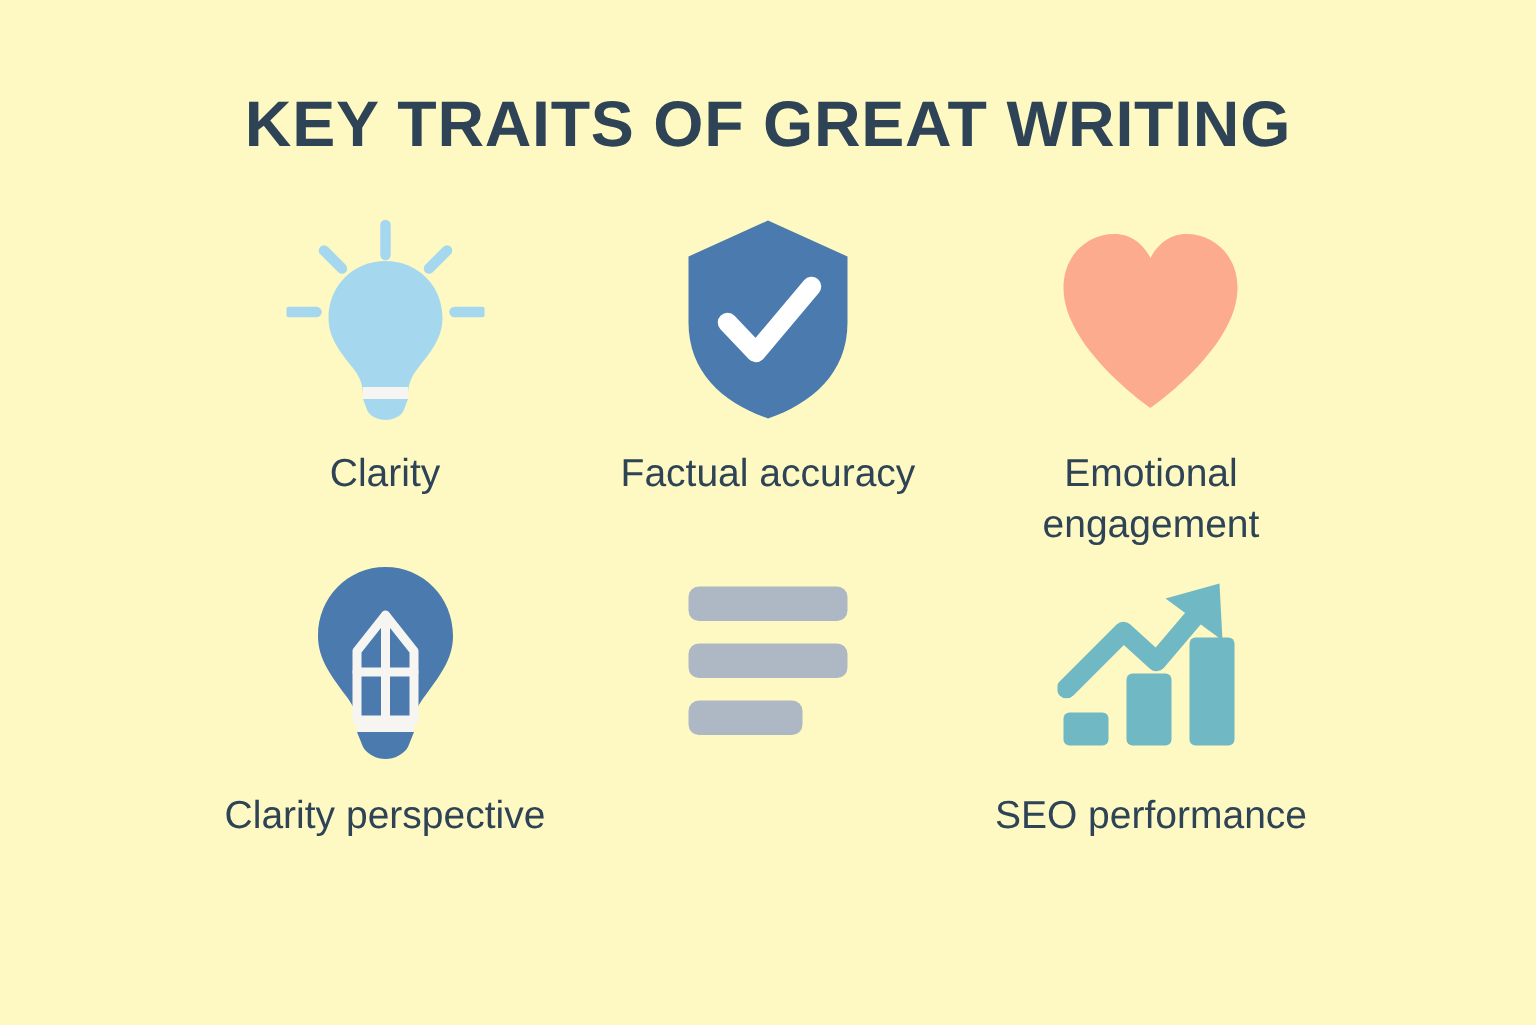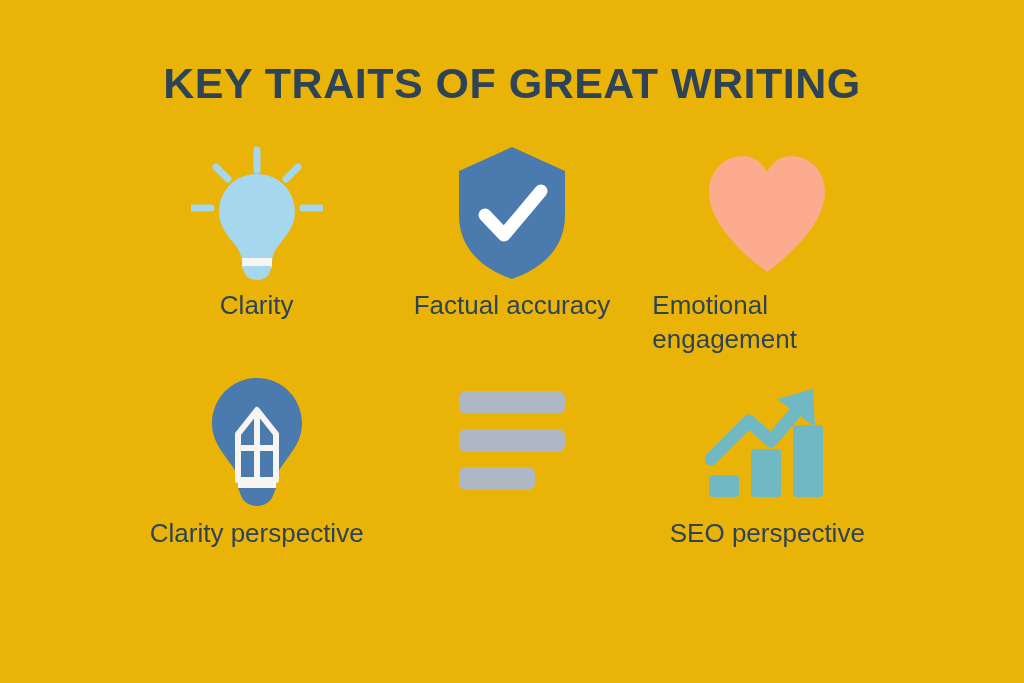--- a/index.html
+++ b/index.html
@@ -10,21 +10,21 @@
     width: 1024px;
     height: 683px;
     background: #f7f5f2;
     font-family: "Liberation Sans", sans-serif;
     overflow: hidden;
   }
   .poster {
     position: relative;
     width: 1024px;
     height: 683px;
-    background: #eab308;
+    background: #fef9c3;
     box-sizing: border-box;
     display: flex;
     flex-direction: column;
     align-items: center;
   }
   .poster-title {
     margin-top: 62px;
     font-size: 43px;
     font-weight: bold;
     letter-spacing: 0.5px;
@@ -48,24 +48,25 @@
     align-items: center;
     justify-content: flex-start;
   }
   .icon-wrap {
     height: 140px;
     display: flex;
     align-items: center;
     justify-content: center;
   }
   .cell-label {
-    margin-top: 6px;
+    margin-top: 16px;
     font-size: 26px;
     line-height: 1.3;
     color: #2e4456;
+    text-align: center;
     max-width: 230px;
   }
   svg { display: block; }
 </style>
 </head>
 <body>
 
 <div class="poster">
 
   <div class="poster-title">KEY TRAITS OF GREAT WRITING</div>
@@ -142,17 +143,17 @@
     <div class="cell">
       <div class="icon-wrap">
         <svg width="124" height="116" viewBox="0 0 124 116" aria-hidden="true">
           <path d="M6 76 L44 38 L66 58 L100 18" fill="none" stroke="#6fb8c4" stroke-width="13" stroke-linecap="round" stroke-linejoin="round"></path>
           <path d="M108 6 L110 44 L72 16 Z" fill="#6fb8c4"></path>
           <rect x="4" y="92" width="30" height="22" rx="4" fill="#6fb8c4"></rect>
           <rect x="46" y="66" width="30" height="48" rx="4" fill="#6fb8c4"></rect>
           <rect x="88" y="42" width="30" height="72" rx="4" fill="#6fb8c4"></rect>
         </svg>
       </div>
-      <div class="cell-label">SEO perspective</div>
+      <div class="cell-label">SEO performance</div>
     </div>
 
   </div>
 </div>
 
 </body></html>

